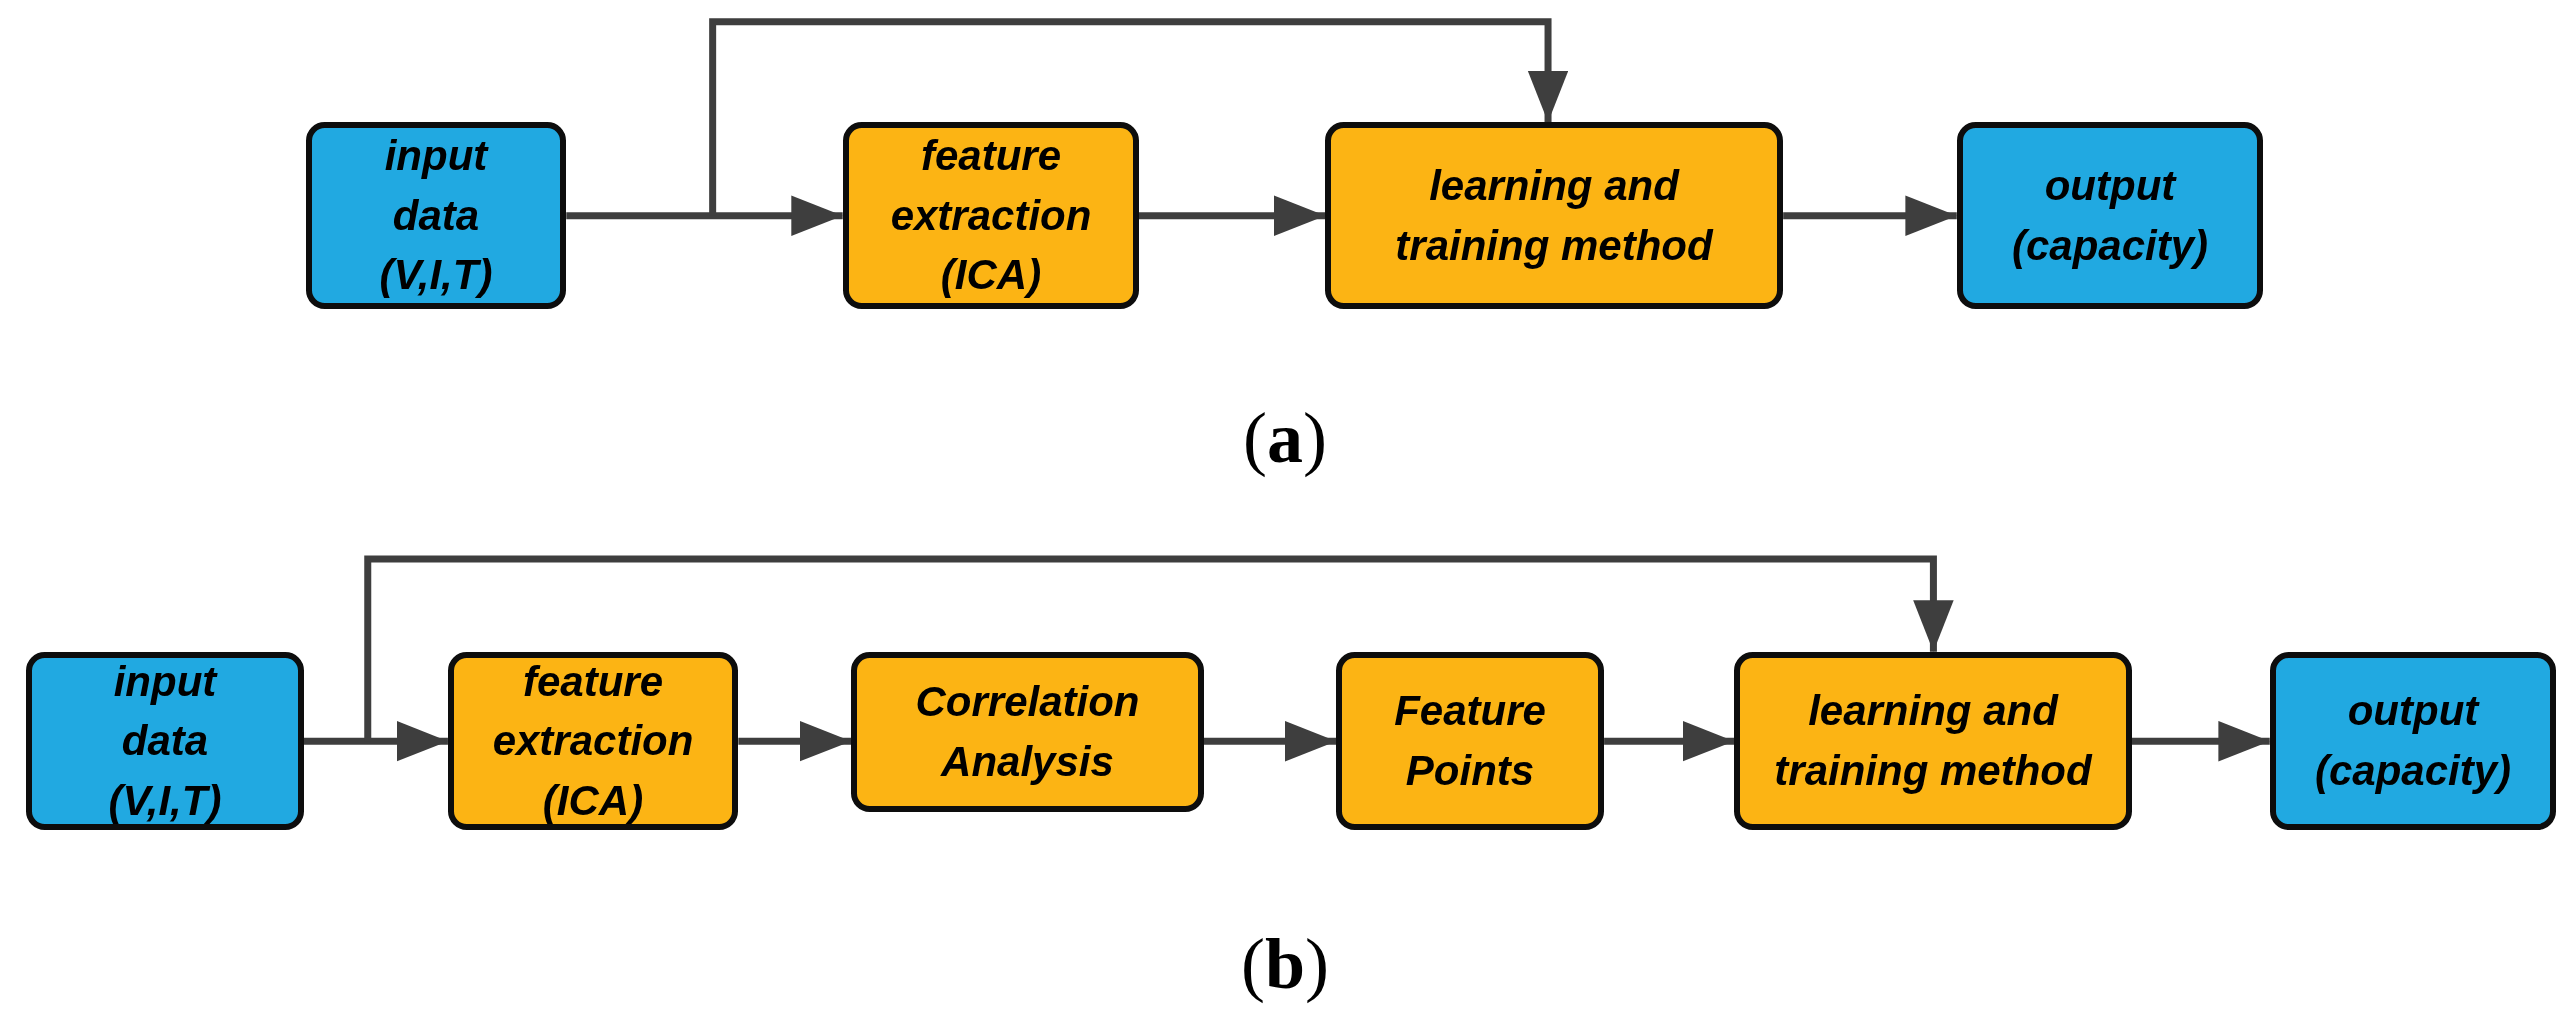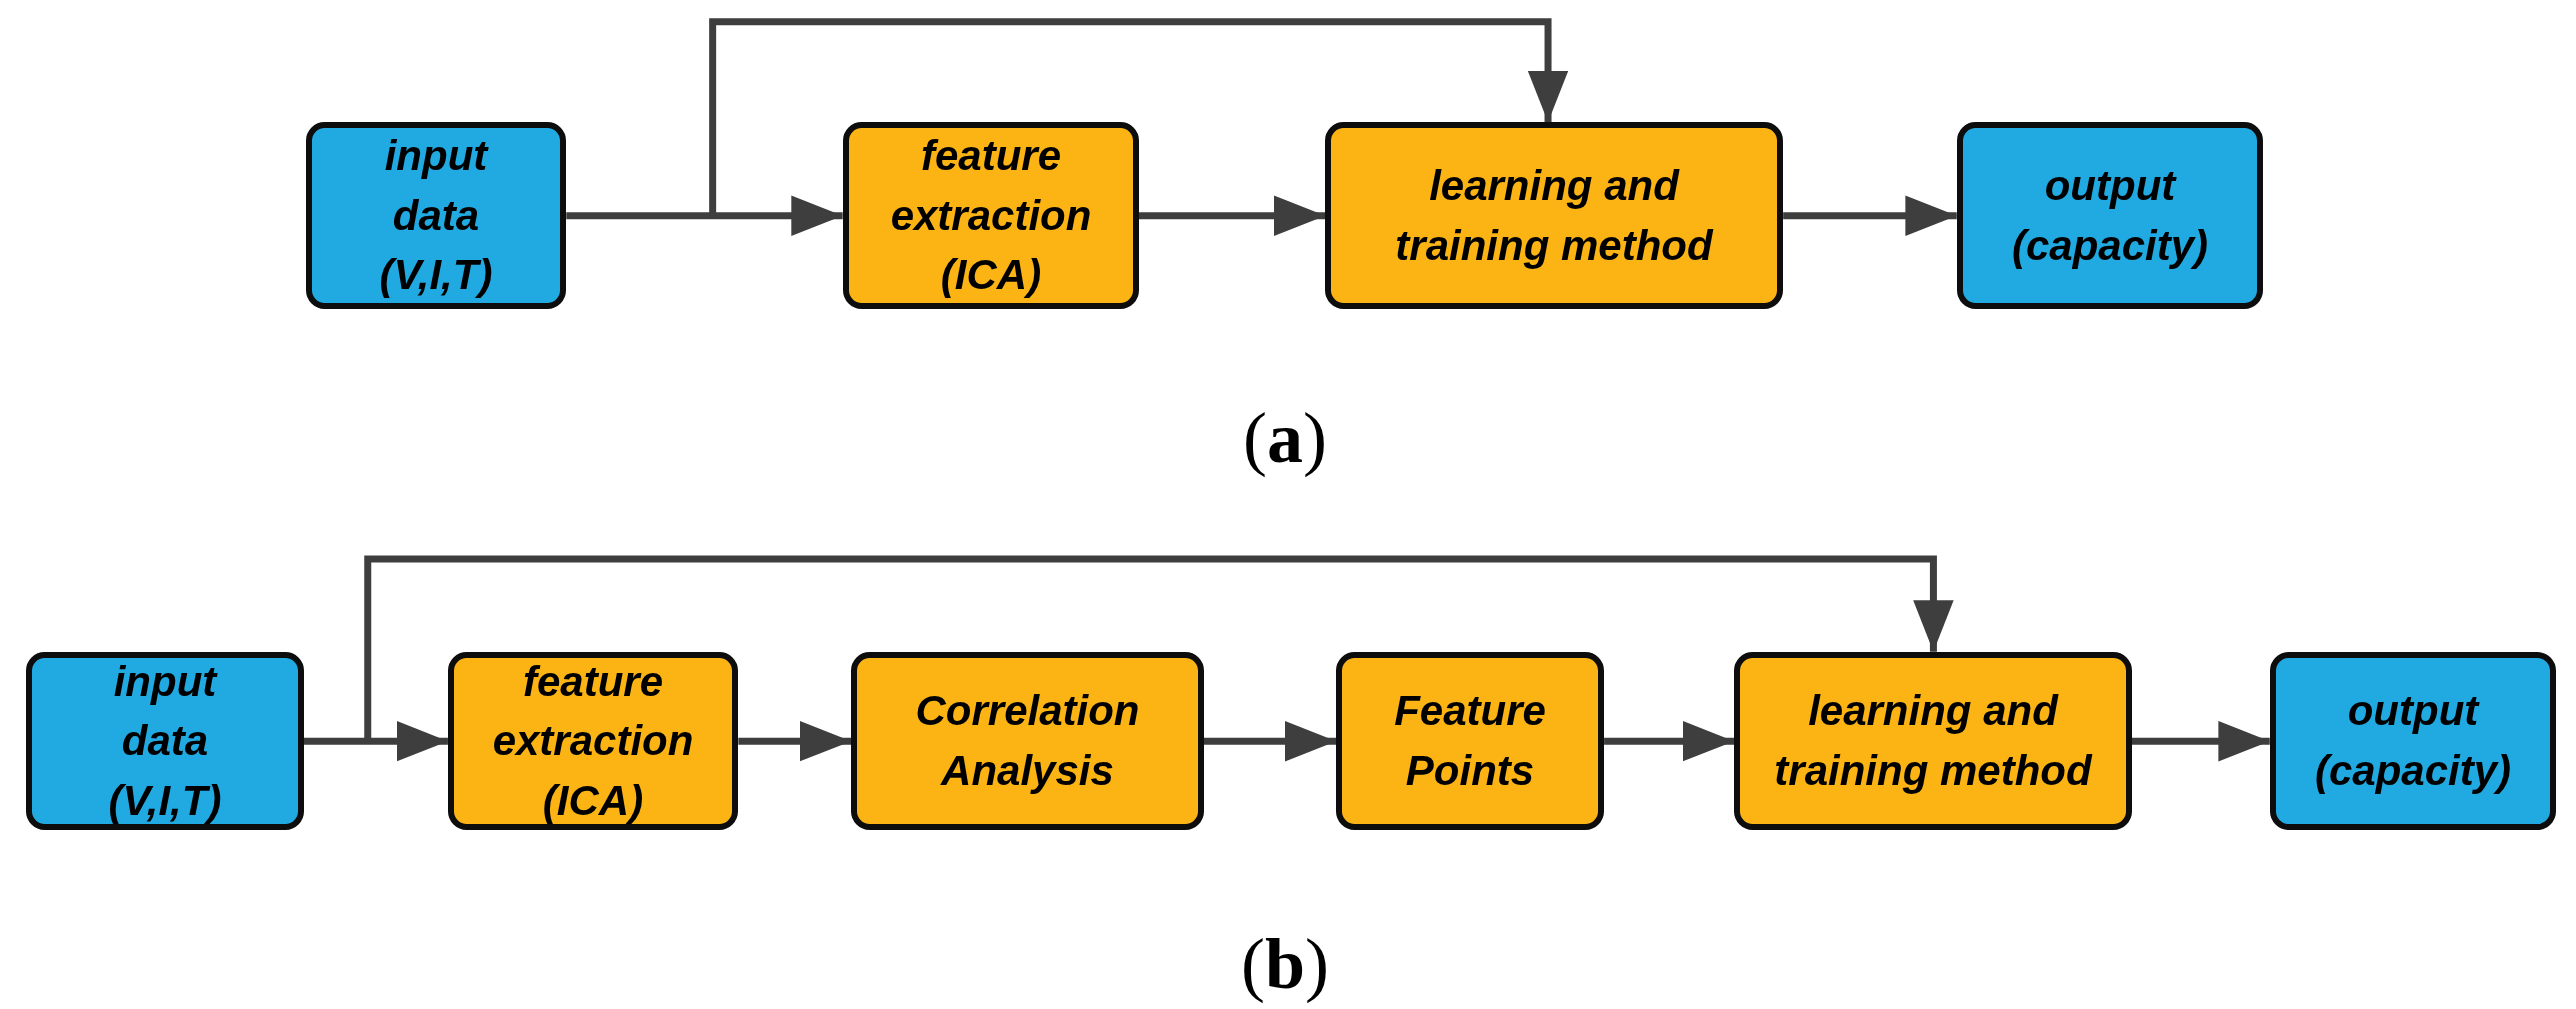--- a/index.html
+++ b/index.html
@@ -112,21 +112,21 @@
   <div class="node io" style="left:26px; top:652px; width:278px; height:178px;">
     <span class="label">input
 data
 (V,I,T)</span>
   </div>
   <div class="node process" style="left:448px; top:652px; width:290px; height:178px;">
     <span class="label">feature
 extraction
 (ICA)</span>
   </div>
-  <div class="node process" style="left:851px; top:652px; width:353px; height:178px;text-align:center;">
+  <div class="node process" style="left:851px; top:652px; width:353px; height:160px;text-align:center;">
     <span class="label">Correlation
 Analysis</span>
   </div>
   <div class="node process" style="left:1336px; top:652px; width:268px; height:178px;">
     <span class="label">Feature
 Points</span>
   </div>
   <div class="node process" style="left:1734px; top:652px; width:398px; height:178px;">
     <span class="label">learning and
 training method</span>

